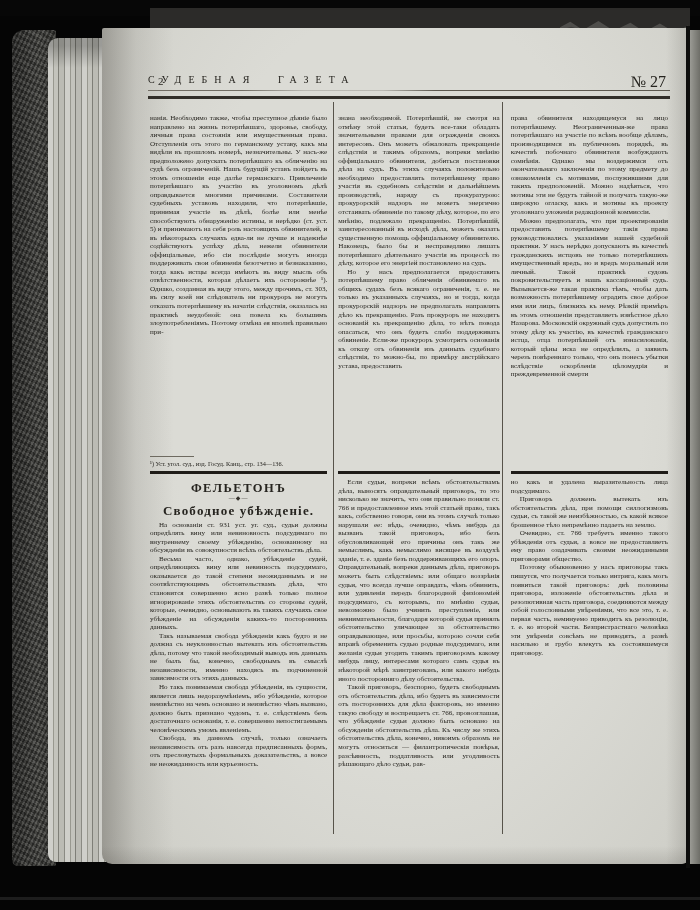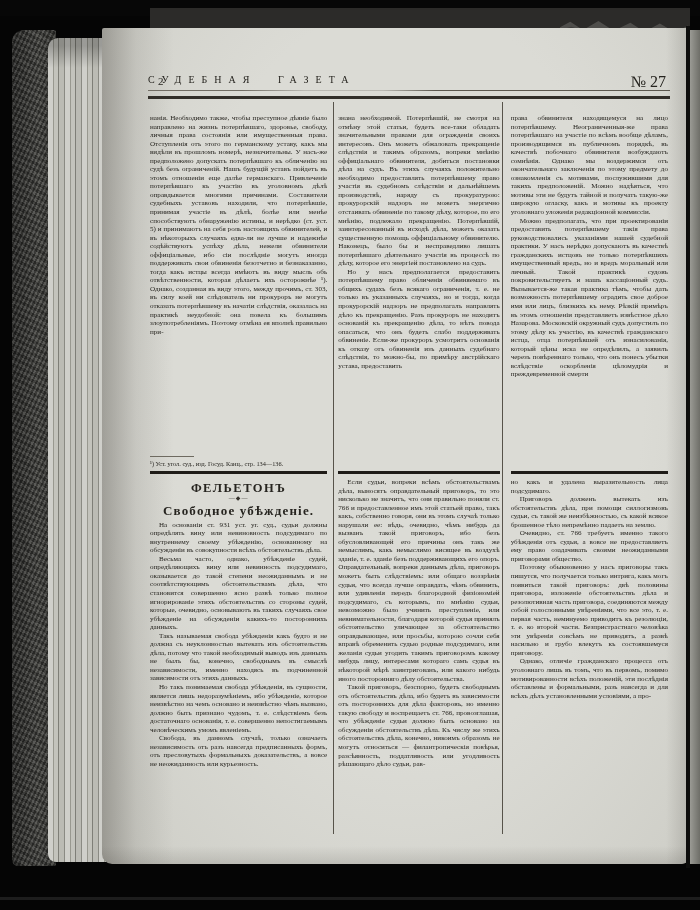--- a/index.html
+++ b/index.html
@@ -146,21 +146,20 @@
       <div class="top-article">
         <p class="noind">права обвинителя находящемуся на лицо потерпѣвшему. Неограниченныя-же права потерпѣвшаго на участіе по всѣмъ вообще дѣламъ, производящимся въ публичномъ порядкѣ, въ качествѣ побочнаго обвинителя возбуждаютъ сомнѣнія. Однако мы воздержимся отъ окончательнаго заключенія по этому предмету до ознакомленія съ мотивами, послужившими для такихъ предположеній. Можно надѣяться, что мотивы эти не будутъ тайной и получатъ такую-же широкую огласку, какъ и мотивы къ проекту уголовнаго уложенія редакціонной коммиссіи.</p>
         <p>Можно предполагать, что при проектированіи предоставить потерпѣвшему такія права руководствовались указаніями нашей судебной практики. У насъ нерѣдко допускаютъ въ качествѣ гражданскихъ истцовъ не только потерпѣвшихъ имущественный вредъ, но и вредъ моральный или личный. Такой практикѣ судовъ покровительствуетъ и нашъ кассаціонный судъ. Вызывается-же такая практика тѣмъ, чтобы дать возможность потерпѣвшему оградить свое доброе имя или лицъ, близкихъ къ нему. Рѣзкій примѣръ въ этомъ отношеніи представляетъ извѣстное дѣло Назарова. Московскій окружный судъ допустилъ по этому дѣлу къ участію, въ качествѣ гражданскаго истца, отца потерпѣвшей отъ изнасилованія, который цѣны иска не опредѣлилъ, а заявилъ черезъ повѣреннаго только, что онъ понесъ убытки вслѣдствіе оскорбленія цѣломудрія и преждевременной смерти</p>
       </div>
       <div class="divider"></div>
       <div class="feuilleton-sec">
         <p class="noind">но какъ и удалена выразительность лица подсудимаго.</p>
         <p>Приговоръ долженъ вытекать изъ обстоятельствъ дѣла, при помощи силлогизмовъ судьи, съ такой же неизбѣжностью, съ какой всякое брошенное тѣло непремѣнно падаетъ на землю.</p>
         <p>Очевидно, ст. 766 требуетъ именно такого убѣжденія отъ судьи, а вовсе не предоставляетъ ему право озадачивать своими неожиданными приговорами общество.</p>
         <p>Поэтому обыкновенно у насъ приговоры такъ пишутся, что получается только интрига, какъ могъ появиться такой приговоръ: двѣ половины приговора, изложеніе обстоятельствъ дѣла и резолютивная часть приговора, соединяются между собой голословными увѣреніями, что все это, т. е. первая часть, неминуемо приводитъ къ резолюціи, т. е. ко второй части. Безпристрастнаго человѣка эти увѣренія совсѣмъ не приводятъ, а развѣ насильно и грубо влекутъ къ состоявшемуся приговору.</p>
-        <p>Однако, отличіе гражданскаго процесса отъ уголовнаго лишь въ томъ, что въ первомъ, помимо мотивированности всѣхъ положеній, эти послѣднія обставлены и формальными, разъ навсегда и для всѣхъ дѣлъ установленными условіями, а про-</p>
       </div>
     </div>
 
   </div>
 </div>
 
 <div class="page-crease"></div>
 <div class="page-sliver"></div>
 <div class="scan-bottom-streak"></div>
 

